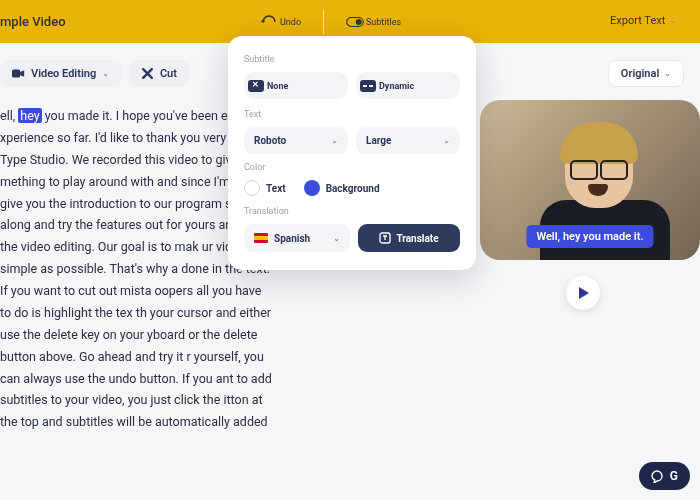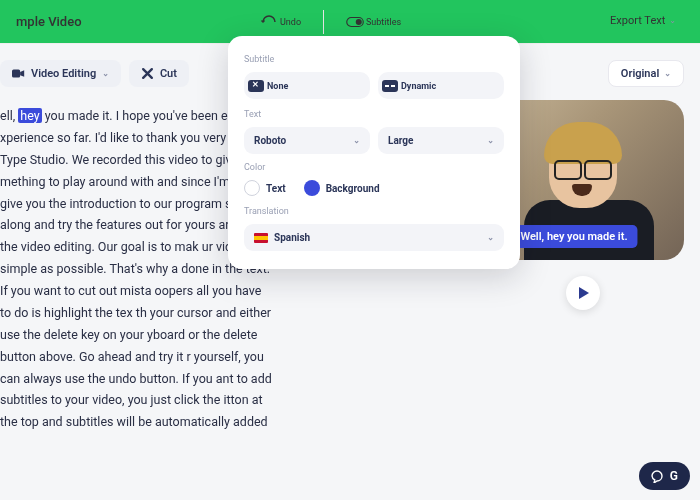--- a/index.html
+++ b/index.html
@@ -1,45 +1,45 @@
 <!DOCTYPE html>
 <html><head>
 <meta charset="utf-8">
 <style>
 *{box-sizing:border-box;margin:0;padding:0;font-family:-apple-system,BlinkMacSystemFont,"Segoe UI",Roboto,sans-serif}
 body{background:#f5f6f8;width:700px;height:500px;overflow:hidden;position:relative;color:#1e2749}
-.topbar{background:#22c55e;height:44px;display:flex;align-items:center;padding:0 16px;border-bottom:1px solid #eee}
+.topbar{background:#eab308;height:44px;display:flex;align-items:center;padding:0 0;border-bottom:1px solid #eee}
 .title{font-size:13px;font-weight:500;color:#333}
 .top-center{position:absolute;left:260px;top:0;height:44px;display:flex;align-items:center;gap:22px}
 .top-btn{display:flex;align-items:center;gap:2px;font-size:9px;color:#333;cursor:pointer}
 .top-btn svg{width:18px;height:14px}
 .vline{width:1px;height:24px;background:#e5e5e5}
 .export{position:absolute;right:24px;top:14px;font-size:11px;color:#333;cursor:pointer;display:flex;align-items:center;gap:4px}
 .main{display:flex;height:calc(100% - 44px)}
 .left{flex:0 0 280px;padding:16px 0 16px 0;overflow:hidden}
 .tool-row{display:flex;gap:8px;margin-bottom:18px}
 .pill{background:#eef0f5;border-radius:8px;padding:7px 12px;font-size:11px;font-weight:600;color:#2b3558;display:flex;align-items:center;gap:6px;cursor:pointer}
 .pill svg{width:13px;height:13px}
 .transcript{font-size:12.5px;line-height:1.75;color:#2a2f45;padding-right:8px}
 .hl{background:#3b4bdb;color:#fff;padding:0 2px;border-radius:2px}
 .right{flex:1;padding:16px 0 0 16px;position:relative}
 .orig{position:absolute;right:16px;top:16px;background:#fff;border:1px solid #e8e8ee;border-radius:8px;padding:6px 12px;font-size:11px;font-weight:600;color:#2b3558;display:flex;align-items:center;gap:5px;cursor:pointer}
-.video{position:absolute;right:16px;top:56px;width:220px;height:160px;border-radius:20px;overflow:hidden;background:linear-gradient(135deg,#c9b89a 0%,#a89578 40%,#736456 100%)}
+.video{position:absolute;right:0;top:56px;width:220px;height:160px;border-radius:20px;overflow:hidden;background:linear-gradient(135deg,#c9b89a 0%,#a89578 40%,#736456 100%)}
 .person{position:absolute;right:20px;bottom:0;width:150px;height:140px}
 .head{position:absolute;left:35px;top:10px;width:68px;height:78px;background:#e8c4a0;border-radius:40px 40px 36px 36px}
 .hair{position:absolute;left:30px;top:2px;width:78px;height:42px;background:#c9a14d;border-radius:40px 40px 10px 10px}
 .glasses{position:absolute;left:40px;top:40px;width:58px;height:18px}
 .glasses::before,.glasses::after{content:"";position:absolute;width:24px;height:16px;border:2px solid #222;border-radius:5px;top:0}
 .glasses::before{left:0}.glasses::after{right:0}
 .mouth{position:absolute;left:58px;top:64px;width:20px;height:12px;background:#4a2a1a;border-radius:3px 3px 10px 10px}
 .shirt{position:absolute;left:10px;bottom:0;width:130px;height:60px;background:#1a1d24;border-radius:26px 26px 0 0}
 .caption{position:absolute;bottom:12px;left:50%;transform:translateX(-50%);background:#3b4bdb;color:#fff;font-size:11px;font-weight:600;padding:5px 10px;border-radius:5px;white-space:nowrap}
 .play{position:absolute;right:100px;top:232px;width:34px;height:34px;background:#fff;border-radius:50%;display:flex;align-items:center;justify-content:center;box-shadow:0 2px 8px rgba(0,0,0,.12);cursor:pointer}
 .play::after{content:"";border-left:10px solid #2b3a8f;border-top:6px solid transparent;border-bottom:6px solid transparent;margin-left:2px}
-.panel{position:absolute;left:228px;top:36px;width:292px;background:#fff;border-radius:14px;box-shadow:0 8px 32px rgba(20,20,40,.18);padding:14px 16px 18px;z-index:10}
+.panel{position:absolute;left:228px;top:36px;width:248px;background:#fff;border-radius:14px;box-shadow:0 8px 32px rgba(20,20,40,.18);padding:14px 16px 18px;z-index:10}
 .sec-label{font-size:9px;color:#9aa0b4;margin-bottom:8px;margin-top:4px}
 .opt-row{display:flex;gap:8px;margin-bottom:10px}
 .opt{flex:1;background:#f3f4f8;border-radius:10px;padding:8px 4px 7px;display:flex;flex-direction:row;align-items:center;gap:3px;font-size:9px;font-weight:700;color:#2b3558;cursor:pointer}
 .opt.active{background:#2f3a5f;color:#fff}
 .opt-ico{width:16px;height:12px;background:#2b3558;border-radius:3px;position:relative}
 .opt.active .opt-ico{background:#fff}
 .opt-ico.x::after{content:"✕";position:absolute;color:#fff;font-size:8px;left:4px;top:0}
 .opt-ico.line::after{content:"";position:absolute;left:3px;top:5px;width:10px;height:2px;background:#fff}
 .opt.active .opt-ico.line::after{background:#2f3a5f}
 .opt-ico.dash::after{content:"";position:absolute;left:3px;top:5px;width:4px;height:2px;background:#fff;box-shadow:6px 0 #fff}
@@ -161,20 +161,27 @@
         <span>Background</span>
       </div>
   </div>
   <div class="sec-label">Translation</div>
   <div class="trans-row">
     <div class="trans-sel">
         <div class="flag"></div>
         <span>Spanish</span>
         <span class="chev" style="margin-left:auto">⌄</span>
       </div>
+    <div class="trans-btn">
+      <svg width="12" height="12" viewBox="0 0 12 12">
+          <rect x="1" y="1" width="10" height="10" rx="2" fill="none" stroke="#fff" stroke-width="1.3"></rect>
+          <path d="M4 4h4M6 4v4" stroke="#fff" stroke-width="1.3"></path>
+        </svg>
+      <span>Translate</span>
+    </div>
   </div>
 </div>
 
 <div class="chat">
   <svg width="14" height="13" viewBox="0 0 14 13">
       <path d="M1 6a5 5 0 0110 0c0 2.8-2.2 5-5 5l-3 2 .8-3A5 5 0 011 6z" fill="none" stroke="#fff" stroke-width="1.4"></path>
     </svg>
   <span>G</span>
 </div>
 

